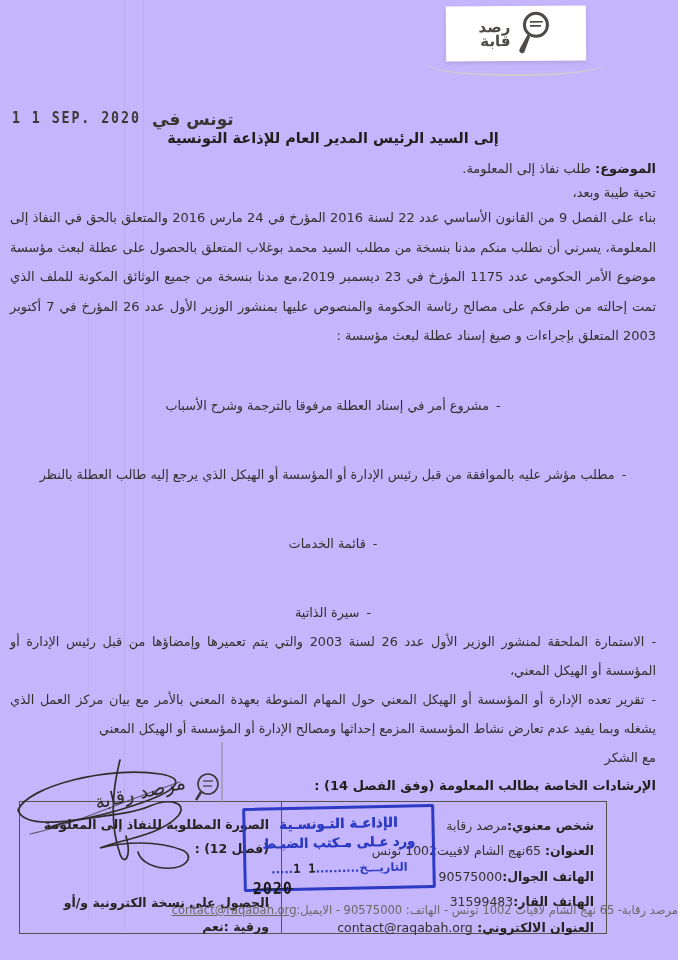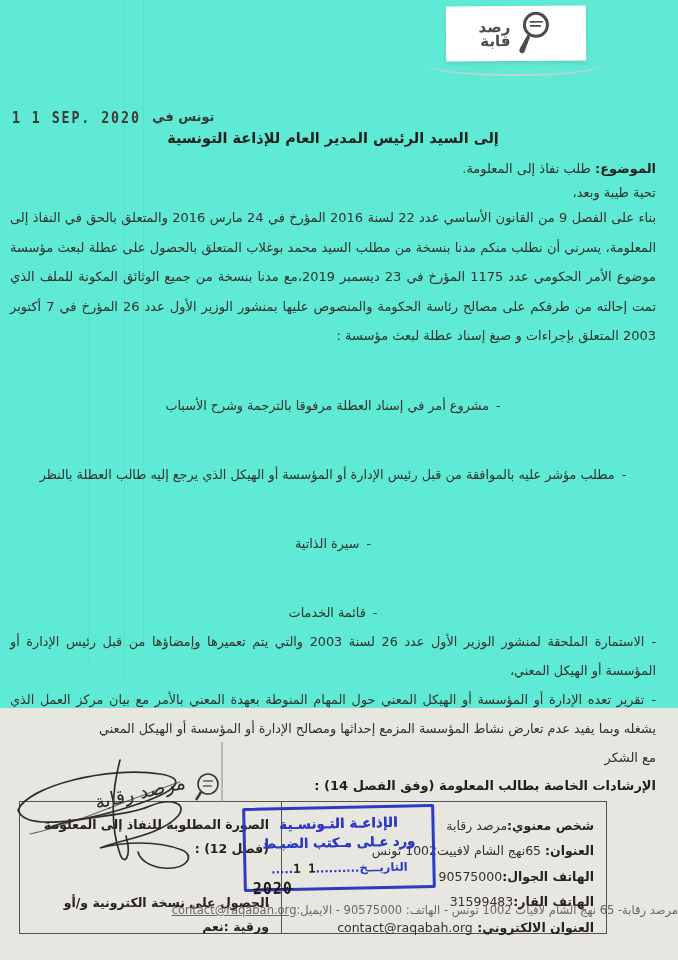--- a/index.html
+++ b/index.html
@@ -1,17 +1,17 @@
 <!DOCTYPE html>
 <html lang="ar"><head>
 <meta charset="utf-8">
 <style>
   html,body{margin:0;padding:0;}
   body{width:678px;height:960px;overflow:hidden;background:#e8e6e0;}
-  .page{position:relative;width:678px;height:708px;background:#5eead4;
+  .page{position:relative;width:678px;height:960px;background:#c4b5fd;
         font-family:"DejaVu Sans",sans-serif;color:#33302c;}
   
   .fold{position:absolute;top:0;bottom:30px;width:1px;background:rgba(110,105,95,.10);}
   .fold.f1{left:124px;}
   .fold.f2{left:143px;top:0;bottom:60px;background:rgba(110,105,95,.08);}
   .fold.f3{left:88px;top:300px;bottom:40px;background:rgba(110,105,95,.06);}
 
   
   .logo-card{position:absolute;top:6px;right:92px;width:140px;height:55px;background:#fff;
              box-shadow:0 2px 4px rgba(90,85,70,.18);display:flex;align-items:center;
@@ -19,21 +19,21 @@
   .logo-inner{display:flex;align-items:center;direction:ltr;gap:1px;}
   .logo-text{text-align:right;font-weight:bold;color:#4d4a47;font-size:15px;line-height:14px;
              letter-spacing:.5px;}
   .logo-fold{position:absolute;top:62px;right:74px;width:178px;height:12px;
              border-bottom:2px solid #d2cfc6;border-radius:0 0 45% 45%/0 0 90% 90%;opacity:.85;}
 
   
   .date-stamp{position:absolute;top:108px;left:12px;font-family:"DejaVu Sans Mono",monospace;
               font-weight:bold;font-size:14px;letter-spacing:2px;color:#3d3b38;
               transform:scale(.95,1.12);transform-origin:left top;}
-  .place-label{position:absolute;top:109px;left:152px;font-size:13px;font-weight:600;color:#3a3733;direction:rtl;text-align:center;}
+  .place-label{position:absolute;top:109px;left:152px;font-size:17px;font-weight:600;color:#3a3733;direction:rtl;text-align:center;}
 
   
   .content{position:absolute;top:130px;right:22px;left:10px;direction:rtl;}
   .title{text-align:center;font-weight:bold;font-size:14.5px;color:#211f1c;margin-bottom:15px;}
   .subject{font-size:13px;margin-bottom:9px;}
   .subject .lbl{font-weight:bold;color:#211f1c;}
   .greeting{font-size:13px;margin-bottom:3px;}
   .body-par{font-size:13px;line-height:29.5px;text-align:justify;color:#33302c;}
   .list{margin-top:1px;}
   .li{font-size:12.8px;line-height:29px;}
@@ -106,22 +106,22 @@
 
   <div class="content">
     <div class="title">إلى السيد الرئيس المدير العام للإذاعة التونسية</div>
     <div class="subject"><span class="lbl">الموضوع:</span><span> طلب نفاذ إلى المعلومة.</span></div>
     <div class="greeting">تحية طيبة وبعد،</div>
     <div class="body-par">بناء على الفصل 9 من القانون الأساسي عدد 22 لسنة 2016 المؤرخ في 24 مارس 2016 والمتعلق بالحق في النفاذ إلى المعلومة، يسرني أن نطلب منكم مدنا بنسخة من مطلب السيد محمد بوغلاب المتعلق بالحصول على عطلة لبعث مؤسسة موضوع الأمر الحكومي عدد 1175 المؤرخ في 23 ديسمبر 2019،مع مدنا بنسخة من جميع الوثائق المكونة للملف الذي تمت إحالته من طرفكم على مصالح رئاسة الحكومة والمنصوص عليها بمنشور الوزير الأول عدد 26 المؤرخ في 7 أكتوبر 2003 المتعلق بإجراءات و صيغ إسناد عطلة لبعث مؤسسة :</div>
 
     <div class="list">
       <div class="li centered"><span class="dash">-</span><span>مشروع أمر في إسناد العطلة مرفوقا بالترجمة وشرح الأسباب</span></div>
       <div class="li centered"><span class="dash">-</span><span>مطلب مؤشر عليه بالموافقة من قبل رئيس الإدارة أو المؤسسة أو الهيكل الذي يرجع إليه طالب العطلة بالنظر</span></div>
+      <div class="li centered"><span class="dash">-</span><span>قائمة الخدمات</span></div>
       <div class="li centered"><span class="dash">-</span><span>سيرة الذاتية</span></div>
-      <div class="li centered"><span class="dash">-</span><span>قائمة الخدمات</span></div>
       <div class="li justified"><span class="dash">-</span><span>الاستمارة الملحقة لمنشور الوزير الأول عدد 26 لسنة 2003 والتي يتم تعميرها وإمضاؤها من قبل رئيس الإدارة أو المؤسسة أو الهيكل المعني،</span></div>
       <div class="li justified"><span class="dash">-</span><span>تقرير تعده الإدارة أو المؤسسة أو الهيكل المعني حول المهام المنوطة بعهدة المعني بالأمر مع بيان مركز العمل الذي يشغله وبما يفيد عدم تعارض نشاط المؤسسة المزمع إحداثها ومصالح الإدارة أو المؤسسة أو الهيكل المعني</span></div>
     </div>
 
     <div class="closing">مع الشكر</div>
     <div class="guide-head">الإرشادات الخاصة بطالب المعلومة (وفق الفصل 14) :</div>
 
     <div class="info-table">
       <div class="cell right">
         <div class="trow"><span class="lbl">شخص معنوي:</span><span>مرصد رقابة</span></div>

